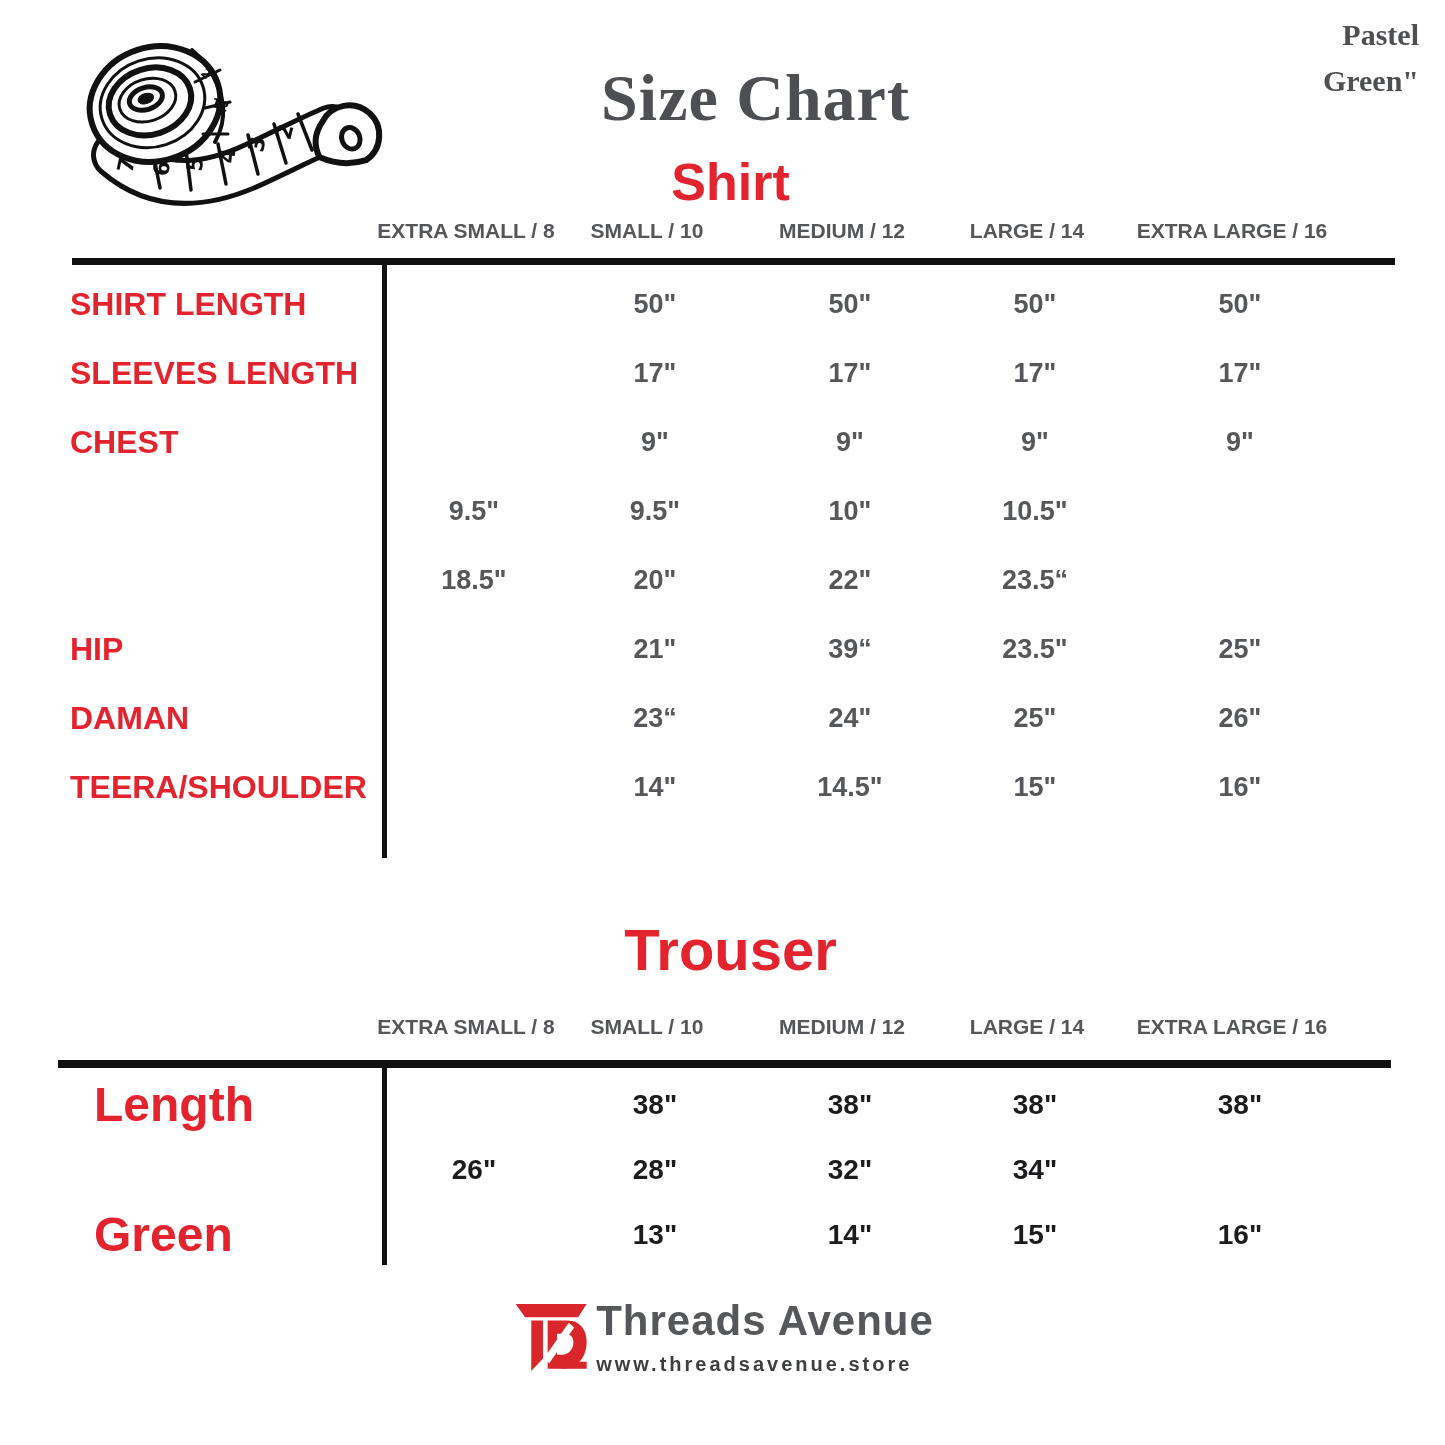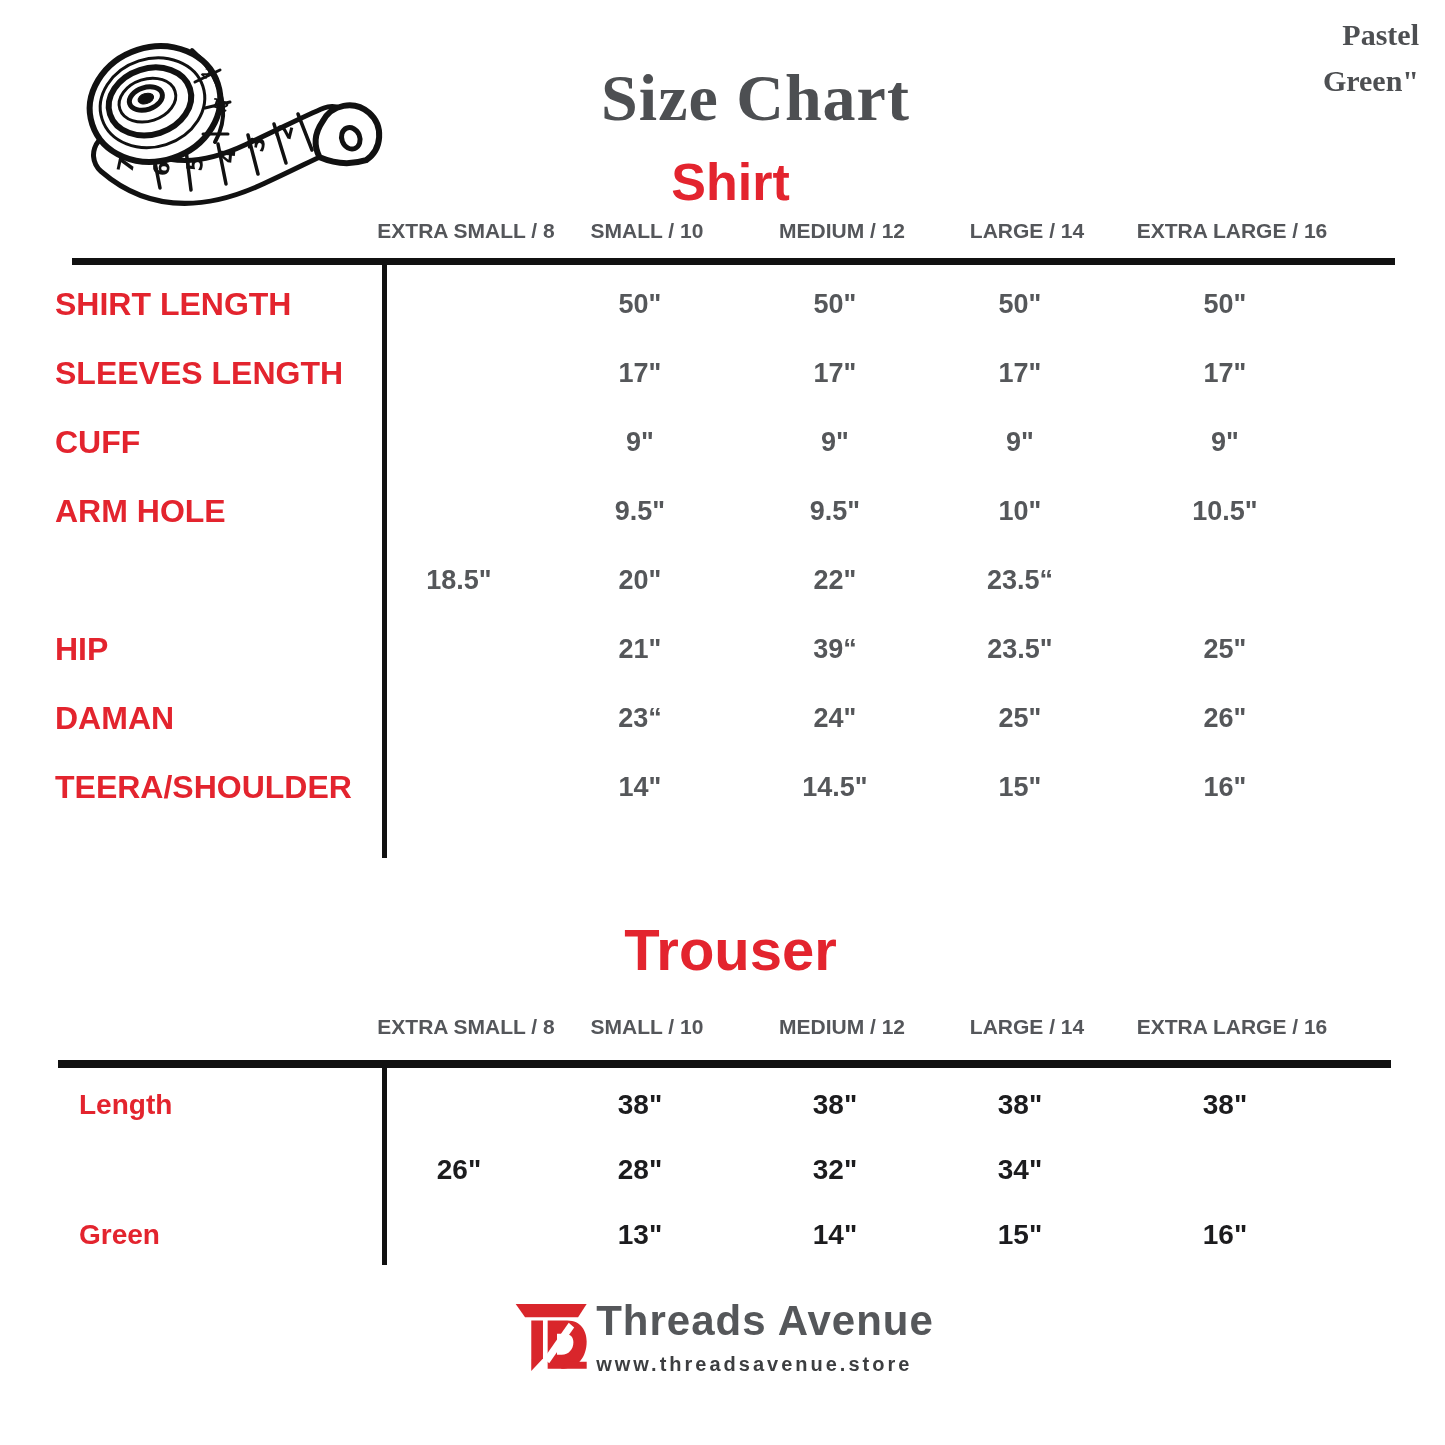--- a/index.html
+++ b/index.html
@@ -28,29 +28,29 @@
   
   .grid{
     position:absolute;left:62px;
     display:grid;grid-template-columns:323px 162px 200px 190px 180px 230px;
   }
   .thead{height:34px;}
   .hcell{
     display:flex;align-items:center;justify-content:center;white-space:nowrap;
     font-size:21px;font-weight:bold;color:#54565a;
   }
-  .rows{position:absolute;left:55px;}
+  .rows{position:absolute;left:70px;}
   .trow{display:grid;grid-template-columns:323px 162px 200px 190px 180px 230px;}
   .shirt-rows .trow{height:69px;}
   .trouser-rows .trow{height:65px;}
   .rlabel{
     display:flex;align-items:center;font-weight:bold;color:#e3242e;
     font-size:32px;white-space:nowrap;
   }
-  .trouser-rows .rlabel{font-size:28px;padding-left:24px;}
+  .trouser-rows .rlabel{font-size:48px;padding-left:24px;}
   .cell{
     display:flex;align-items:center;justify-content:center;
     font-weight:bold;font-size:27px;color:#55575a;white-space:nowrap;
   }
   .trouser-rows .cell{color:#1c1c1e;font-size:28px;}
 
   
   .hline,.vline{position:absolute;background:#111111;}
   .hline-shirt{left:72px;top:258px;width:1323px;height:7px;}
   .vline-shirt{left:382px;top:260px;width:5px;height:598px;}
@@ -149,29 +149,28 @@
     </div>
     <div class="trow">
       <div class="rlabel">SLEEVES LENGTH</div>
       <div class="cell"></div>
       <div class="cell">17"</div>
       <div class="cell">17"</div>
       <div class="cell">17"</div>
       <div class="cell">17"</div>
     </div>
     <div class="trow">
-      <div class="rlabel">CUFF</div>
-      <div class="cell"></div>
-      <div class="cell">9"</div>
-      <div class="cell">9"</div>
-      <div class="cell">9"</div>
-      <div class="cell">9"</div>
-    </div>
-    <div class="trow">
-      <div class="rlabel">ARM HOLE</div>
+      <div class="rlabel">CHEST</div>
+      <div class="cell"></div>
+      <div class="cell">9"</div>
+      <div class="cell">9"</div>
+      <div class="cell">9"</div>
+      <div class="cell">9"</div>
+    </div>
+    <div class="trow">
       <div class="cell"></div>
       <div class="cell">9.5"</div>
       <div class="cell">9.5"</div>
       <div class="cell">10"</div>
       <div class="cell">10.5"</div>
     </div>
     <div class="trow">
       <div class="cell"></div>
       <div class="cell">18.5"</div>
       <div class="cell">20"</div>

